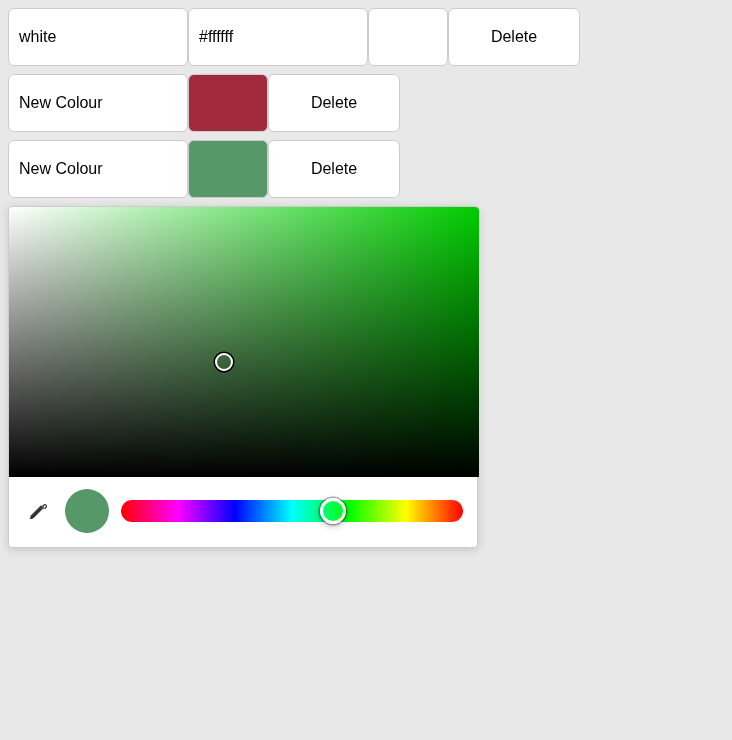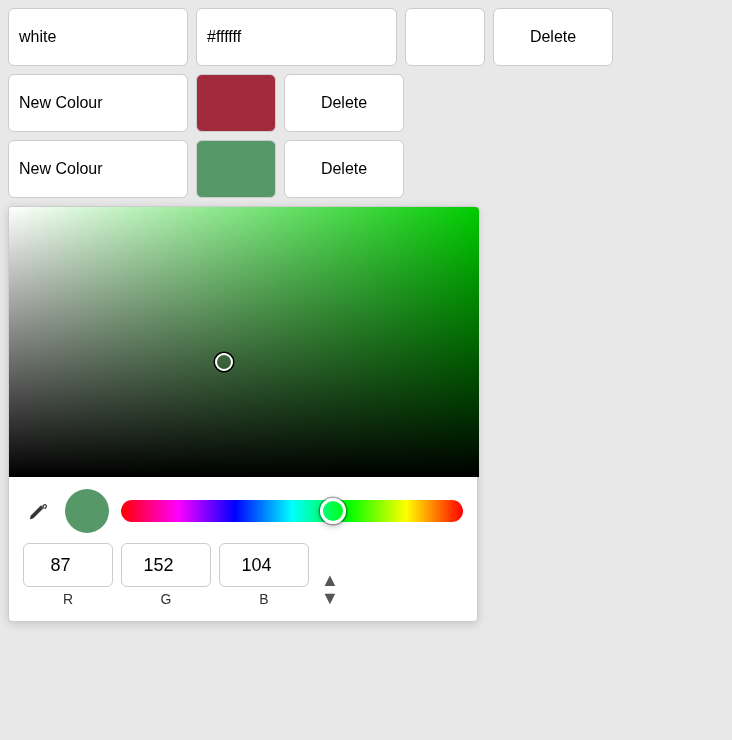--- a/index.html
+++ b/index.html
@@ -8,54 +8,54 @@
       font-family: -apple-system, BlinkMacSystemFont, 'Segoe UI', sans-serif;
       font-size: 16px;
       padding: 8px;
       width: 732px;
       min-height: 740px;
     }
 
     .color-row {
       display: flex;
       align-items: center;
-      gap: 8px;
+      gap: 0;
       margin-bottom: 8px;
     }
 
     .name-input {
       width: 180px;
       height: 58px;
       border: 1.5px solid #ccc;
       border-radius: 6px;
       padding: 0 10px;
       font-size: 16px;
       background: white;
     }
 
     .hex-input {
-      width: 201px;
+      width: 180px;
       height: 58px;
       border: 1.5px solid #ccc;
       border-radius: 6px;
       padding: 6px 10px;
       font-size: 16px;
       background: white;
     }
 
     .color-swatch {
       width: 80px;
       height: 58px;
       border-radius: 6px;
       border: 1px solid #ccc;
       flex-shrink: 0;
     }
 
     .delete-btn {
-      width: 120px;
+      width: 132px;
       height: 58px;
       border: 1.5px solid #ccc;
       border-radius: 6px;
       background: white;
       font-size: 16px;
       cursor: pointer;
     }
 
     
     .color-picker-popup {
@@ -258,33 +258,14 @@
 
       <div class="current-color-circle" style="background-color: #579868;"></div>
 
       <div class="hue-slider-container">
         <div class="hue-slider-track">
           <div class="hue-cursor" style="left: 62%;"></div>
         </div>
       </div>
     </div>
 
-    <div class="rgb-inputs-row">
-      <div class="rgb-field">
-        <input class="rgb-input" type="number" value="87" style="">
-        <span class="rgb-label">R</span>
-      </div>
-      <div class="rgb-field">
-        <input class="rgb-input" type="number" value="152" style="">
-        <span class="rgb-label">G</span>
-      </div>
-      <div class="rgb-field">
-        <input class="rgb-input" type="number" value="104" style="">
-        <span class="rgb-label">B</span>
-      </div>
-
-      <button class="mode-toggle" title="Toggle color mode">
-        <span>▲</span>
-        <span>▼</span>
-      </button>
-    </div>
   </div>
 </div>
 
 </body></html>

